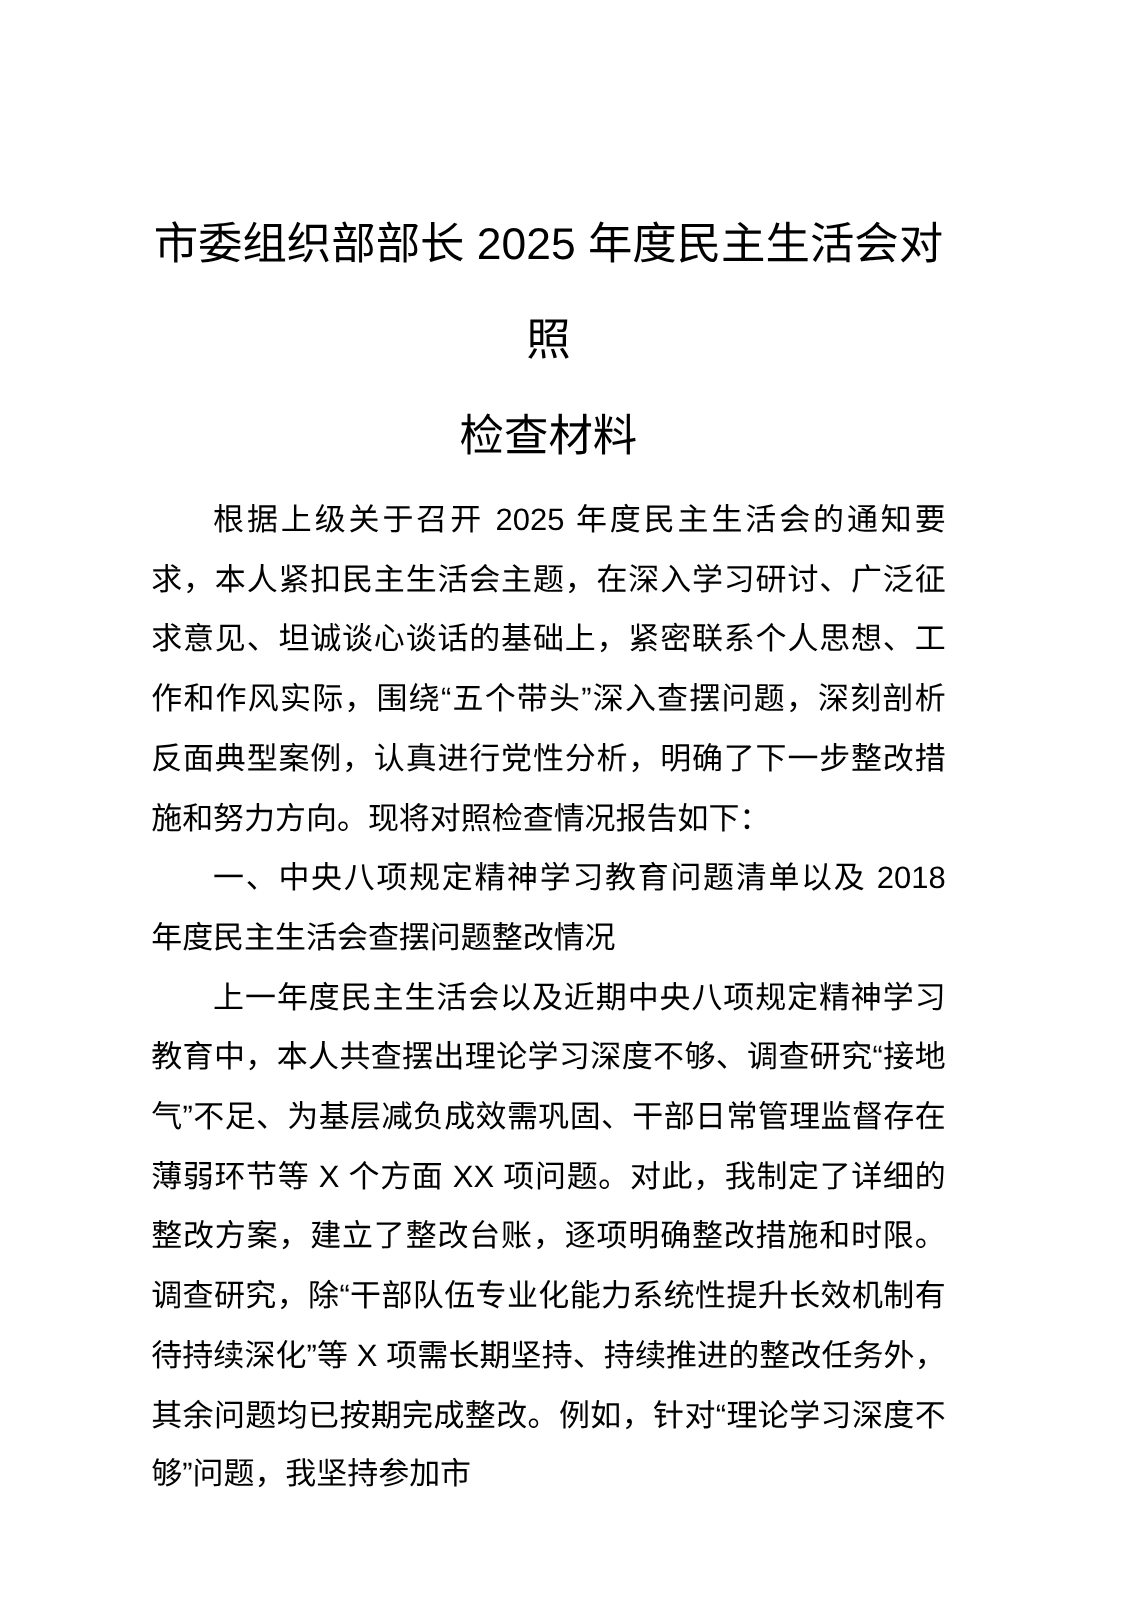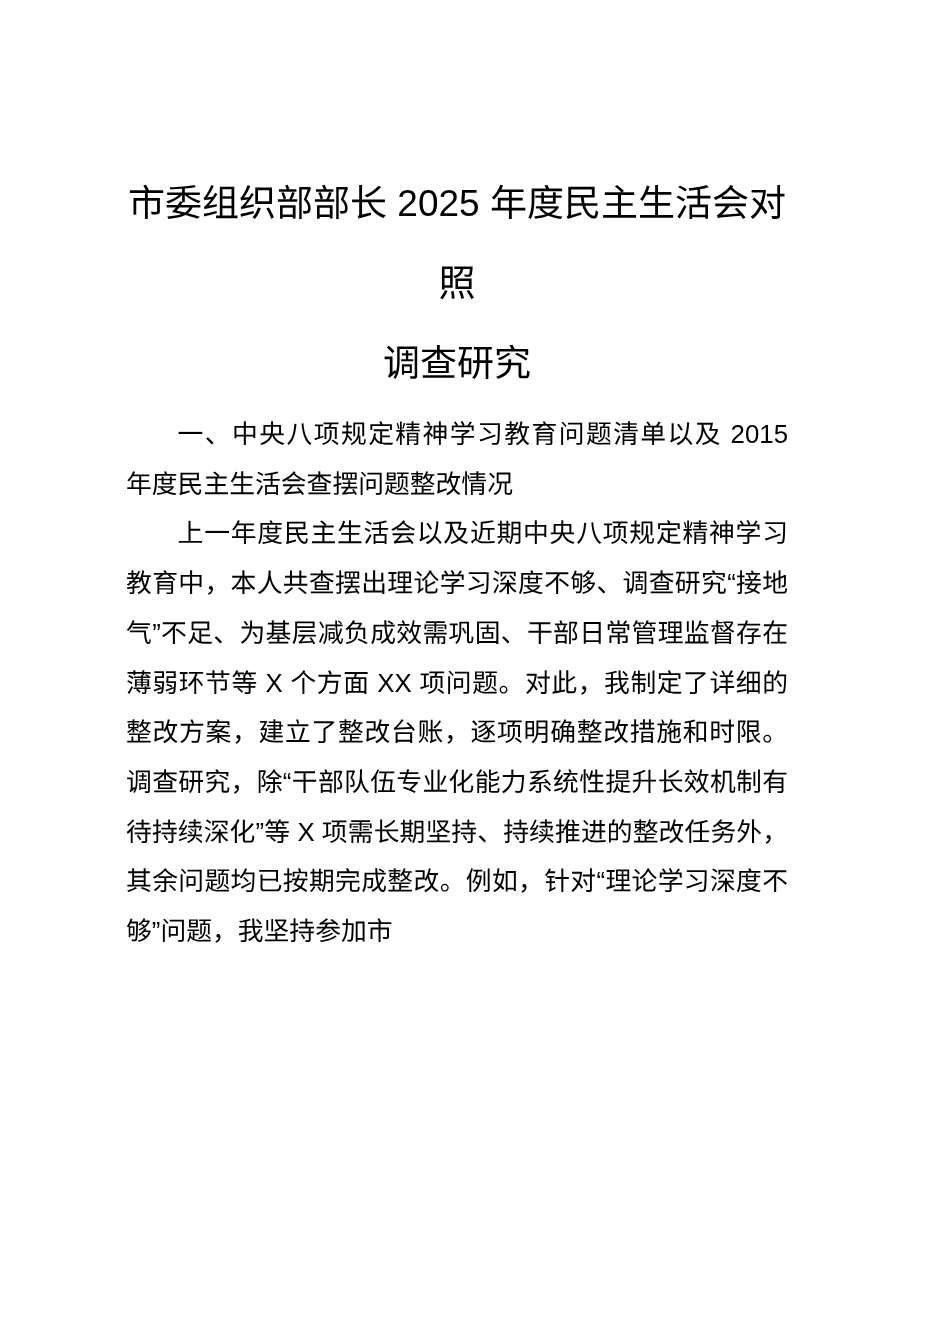--- a/index.html
+++ b/index.html
@@ -44,21 +44,22 @@
     color: #000000;
   }
 </style>
 </head>
 <body>
 
 <div class="page">
   <div class="doc-content">
     <h1 class="doc-title">
       <span class="title-line">市委组织部部长 2025 年度民主生活会对照</span>
-      <span class="title-line">调查研究</span>
+      <span class="title-line">检查材料</span>
     </h1>
 
+    <p class="para">根据上级关于召开 2025 年度民主生活会的通知要求，本人紧扣民主生活会主题，在深入学习研讨、广泛征求意见、坦诚谈心谈话的基础上，紧密联系个人思想、工作和作风实际，围绕“五个带头”深入查摆问题，深刻剖析反面典型案例，认真进行党性分析，明确了下一步整改措施和努力方向。现将对照检查情况报告如下：</p>
 
-    <p class="para">一、中央八项规定精神学习教育问题清单以及 2015 年度民主生活会查摆问题整改情况</p>
+    <p class="para">一、中央八项规定精神学习教育问题清单以及 2018 年度民主生活会查摆问题整改情况</p>
 
     <p class="para">上一年度民主生活会以及近期中央八项规定精神学习教育中，本人共查摆出理论学习深度不够、调查研究“接地气”不足、为基层减负成效需巩固、干部日常管理监督存在薄弱环节等 X 个方面 XX 项问题。对此，我制定了详细的整改方案，建立了整改台账，逐项明确整改措施和时限。调查研究，除“干部队伍专业化能力系统性提升长效机制有待持续深化”等 X 项需长期坚持、持续推进的整改任务外，其余问题均已按期完成整改。例如，针对“理论学习深度不够”问题，我坚持参加市</p>
   </div>
 </div>
 
 </body></html>

